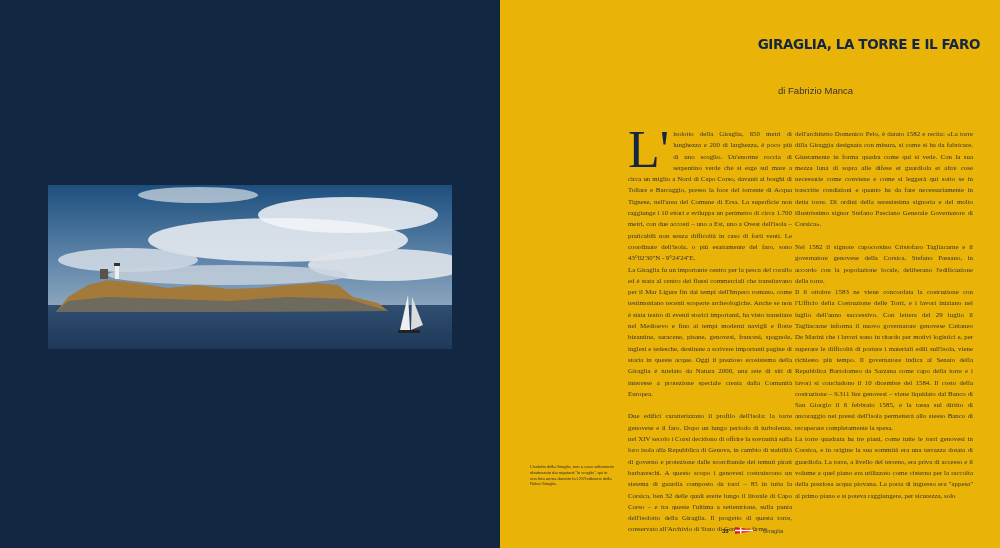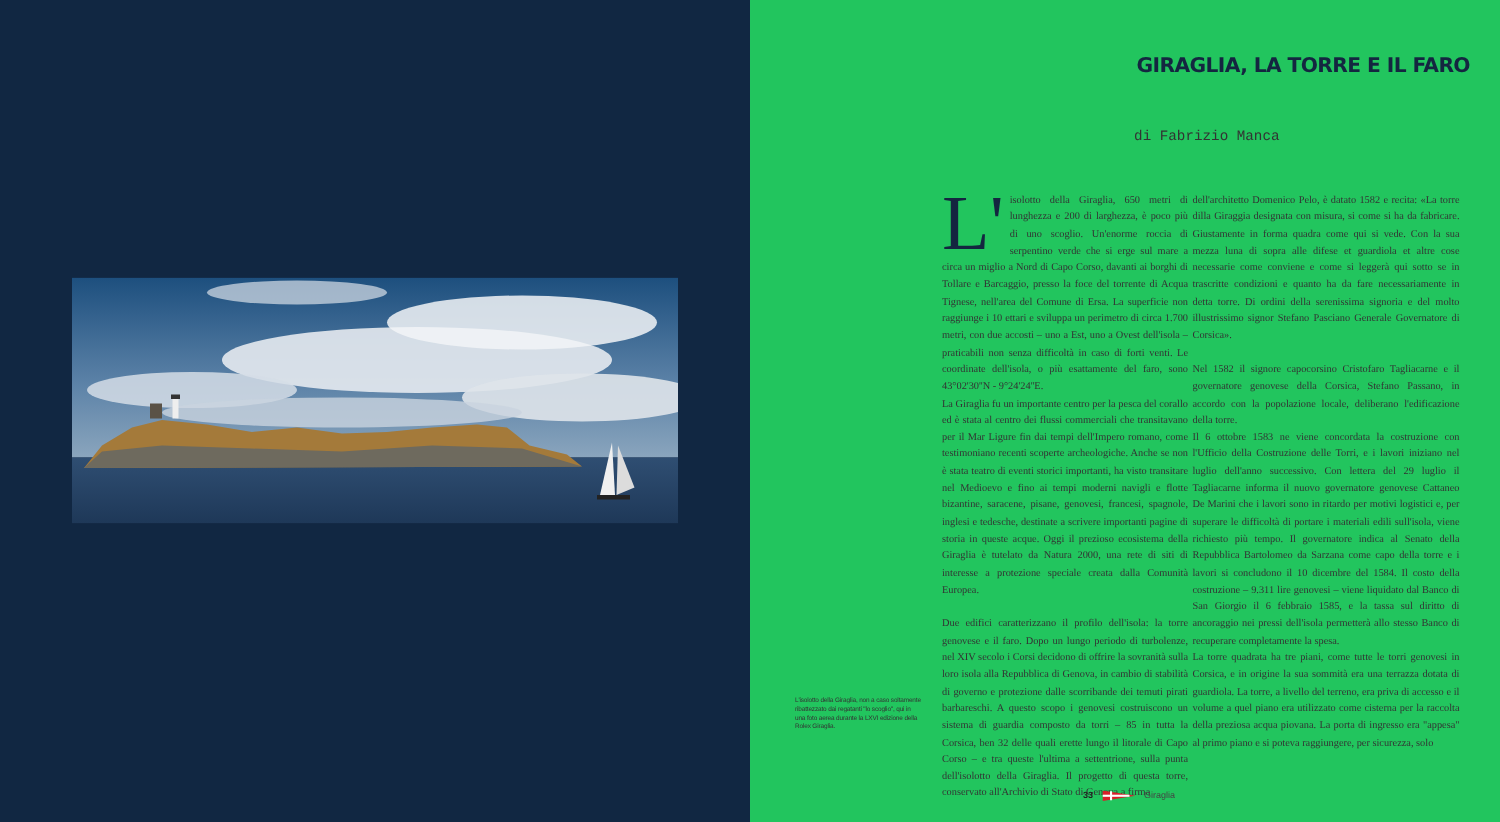--- a/index.html
+++ b/index.html
@@ -1,22 +1,22 @@
 <!DOCTYPE html>
 <html><head>
 <meta charset="utf-8">
 <style>
   html,body{margin:0;padding:0;}
   body{width:1000px;height:548px;overflow:hidden;position:relative;background:#fff;font-family:"DejaVu Serif",serif;}
   .left-page{position:absolute;left:0;top:0;width:500px;height:548px;background:#112742;}
   .photo{position:absolute;left:48px;top:185px;width:404px;height:164px;overflow:hidden;}
   .photo svg{display:block;}
-  .right-page{position:absolute;left:500px;top:0;width:500px;height:548px;background:#22c55e;}
+  .right-page{position:absolute;left:500px;top:0;width:500px;height:548px;background:#eab308;}
   .title{position:absolute;left:216px;top:36px;width:264px;text-align:right;font-family:"DejaVu Sans",sans-serif;font-weight:bold;font-size:13.5px;letter-spacing:-0.4px;color:#142640;}
-  .byline{position:absolute;left:210px;top:85px;width:143px;text-align:right;font-family:Liberation Mono, monospace;font-size:9.5px;color:#333;}
+  .byline{position:absolute;left:210px;top:85px;width:143px;text-align:right;font-family:Liberation Sans, sans-serif;font-size:9.5px;color:#333;}
   .caption{position:absolute;left:30px;top:464px;width:84px;font-family:"Liberation Sans",sans-serif;font-size:4.3px;line-height:5.8px;color:#333;letter-spacing:-0.1px;}
   .col{position:absolute;top:128px;font-family:"Liberation Serif",serif;font-size:6.9px;line-height:11.3px;color:#333;text-align:justify;}
   .col p{margin:0;}
   .col1{left:128px;width:164px;}
   .col2{left:295px;width:178px;top:128px;}
   .dropcap{float:left;font-family:"Liberation Serif",serif;font-size:52px;line-height:40px;color:#142640;margin:2px 4px 0 0;}
   .gap{height:11.3px;}
   .footer{position:absolute;top:527px;left:222px;display:flex;align-items:center;gap:6px;font-family:"Liberation Sans",sans-serif;font-size:6px;color:#444;}
   .footer .pnum{font-weight:bold;color:#222;}
   .flag{width:22px;height:7px;}

